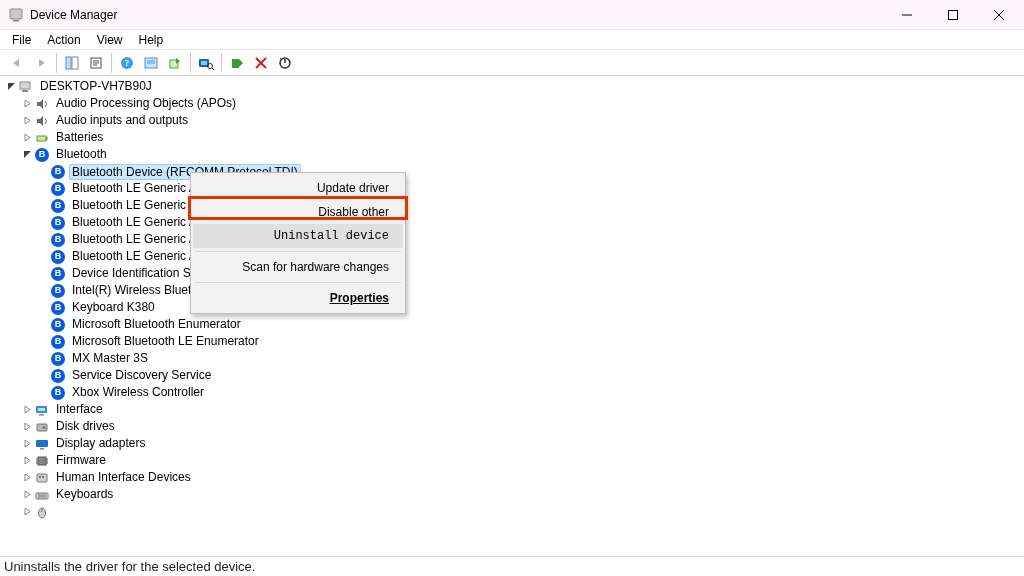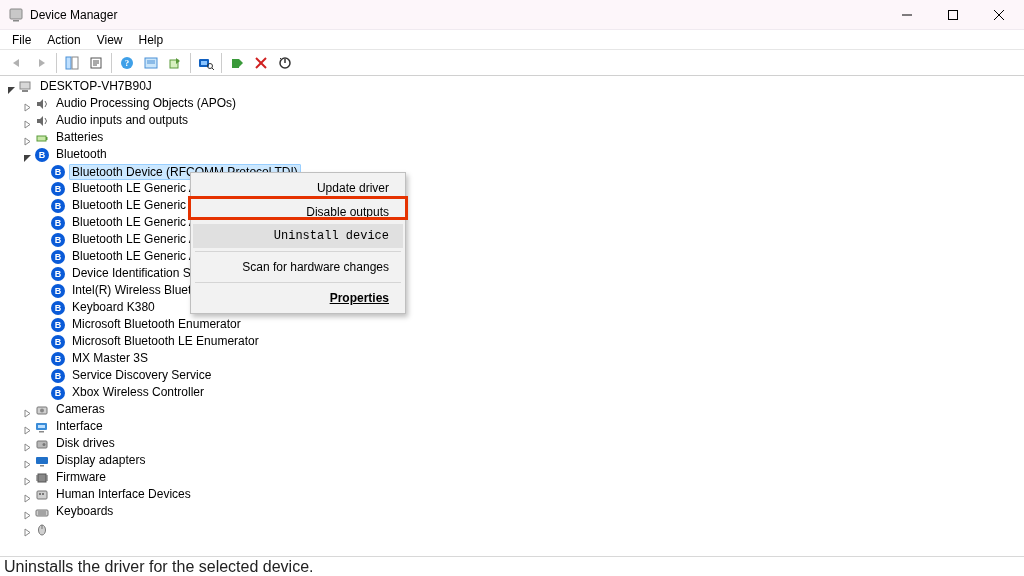--- a/index.html
+++ b/index.html
@@ -58,21 +58,21 @@
     width: 22px; height: 22px;
     display: flex; align-items: center; justify-content: center;
     border: 1px solid transparent;
     border-radius: 2px;
   }
   .tbtn + .tbtn { margin-left: 2px; }
   .tbtn.disabled { opacity: 0.45; }
   .tsep { width:1px; height:20px; background:#ccc; margin:0 4px; }
   
   .tree-wrap { flex: 1; overflow: hidden; padding: 2px 0 0 4px; line-height: 17px; }
-  .node { display: flex; align-items: flex-end; height: 17px; white-space: nowrap; }
+  .node { display: flex; align-items: center; height: 17px; white-space: nowrap; }
   .expander { width: 14px; display:flex; align-items:center; justify-content:center; color:#6a6a6a; font-size:10px; }
   .nicon { width: 16px; height: 16px; margin-right: 4px; display:flex; align-items:center; justify-content:center; }
   .label { padding: 0 2px; }
   .selected .label { background: #cce8ff; border:1px solid #99cfff; border-radius:1px; padding:0 2px; margin-left:-1px; line-height:14px; }
   .indent { display:inline-block; }
   
   .bt-ico { width:14px; height:14px; border-radius:50%; background:#0a5bd8; color:#fff; font-size:9px; font-weight:bold; display:flex; align-items:center; justify-content:center; }
   
   .context-menu {
     position: absolute;
@@ -93,21 +93,21 @@
     border: 3px solid #e53200;
     pointer-events:none;
   }
   
   .statusbar {
     height: 20px;
     border-top: 1px solid #d8d8d8;
     display:flex; align-items:center;
     padding-left: 4px;
     background: #fff;
-    font-size: 16px;
+    font-size: 13px;
     color:#222;
   }
   svg { display:block; }
 </style>
 </head>
 <body>
 
 <div class="titlebar">
   <span class="app-icon">
     <svg width="16" height="16" viewBox="0 0 16 16">
@@ -381,35 +381,20 @@
         <div class="bt-ico">B</div>
       </span>
       <span class="label">Service Discovery Service</span>
     </div>
     <div class="node">
       <span class="indent" style="width:46px"></span>
       <span class="nicon">
         <div class="bt-ico">B</div>
       </span>
       <span class="label">Xbox Wireless Controller</span>
-    </div>
-    <div class="node">
-      <span class="indent" style="width:16px"></span>
-      <span class="expander">
-        <svg width="9" height="9">
-          <path d="M2 1 L7 4.5 L2 8 Z" fill="none" stroke="#888"></path>
-        </svg>
-      </span>
-      <span class="nicon">
-        <svg width="14" height="14">
-          <rect x="2" y="4" width="10" height="7" rx="1" fill="#d0d0d0" stroke="#777"></rect>
-          <circle cx="7" cy="7.5" r="2" fill="#888"></circle>
-        </svg>
-      </span>
-      <span class="label">Cameras</span>
     </div>
     <div class="node">
       <span class="indent" style="width:16px"></span>
       <span class="expander">
         <svg width="9" height="9">
           <path d="M2 1 L7 4.5 L2 8 Z" fill="none" stroke="#888"></path>
         </svg>
       </span>
       <span class="nicon">
         <svg width="14" height="14">
@@ -513,21 +498,21 @@
         <svg width="14" height="14">
           <ellipse cx="7" cy="8" rx="3.5" ry="5" fill="#d0d0d0" stroke="#777"></ellipse>
           <line x1="7" y1="3" x2="7" y2="7" stroke="#777"></line>
         </svg>
       </span>
     </div>
   </div>
 
 <div class="context-menu">
   <div class="cm-item">Update driver</div>
-  <div class="cm-item">Disable outputs</div>
+  <div class="cm-item">Disable other</div>
   <div class="cm-item hover">Uninstall device</div>
   <div class="cm-sep"></div>
   <div class="cm-item">Scan for hardware changes</div>
   <div class="cm-sep"></div>
   <div class="cm-item cm-bold">Properties</div>
 </div>
 <div class="highlight-box" style="left:188px; top:196px; width:220px; height:24px;"></div>
 
 <div class="statusbar">
   <span>Uninstalls the driver for the selected device.</span>

